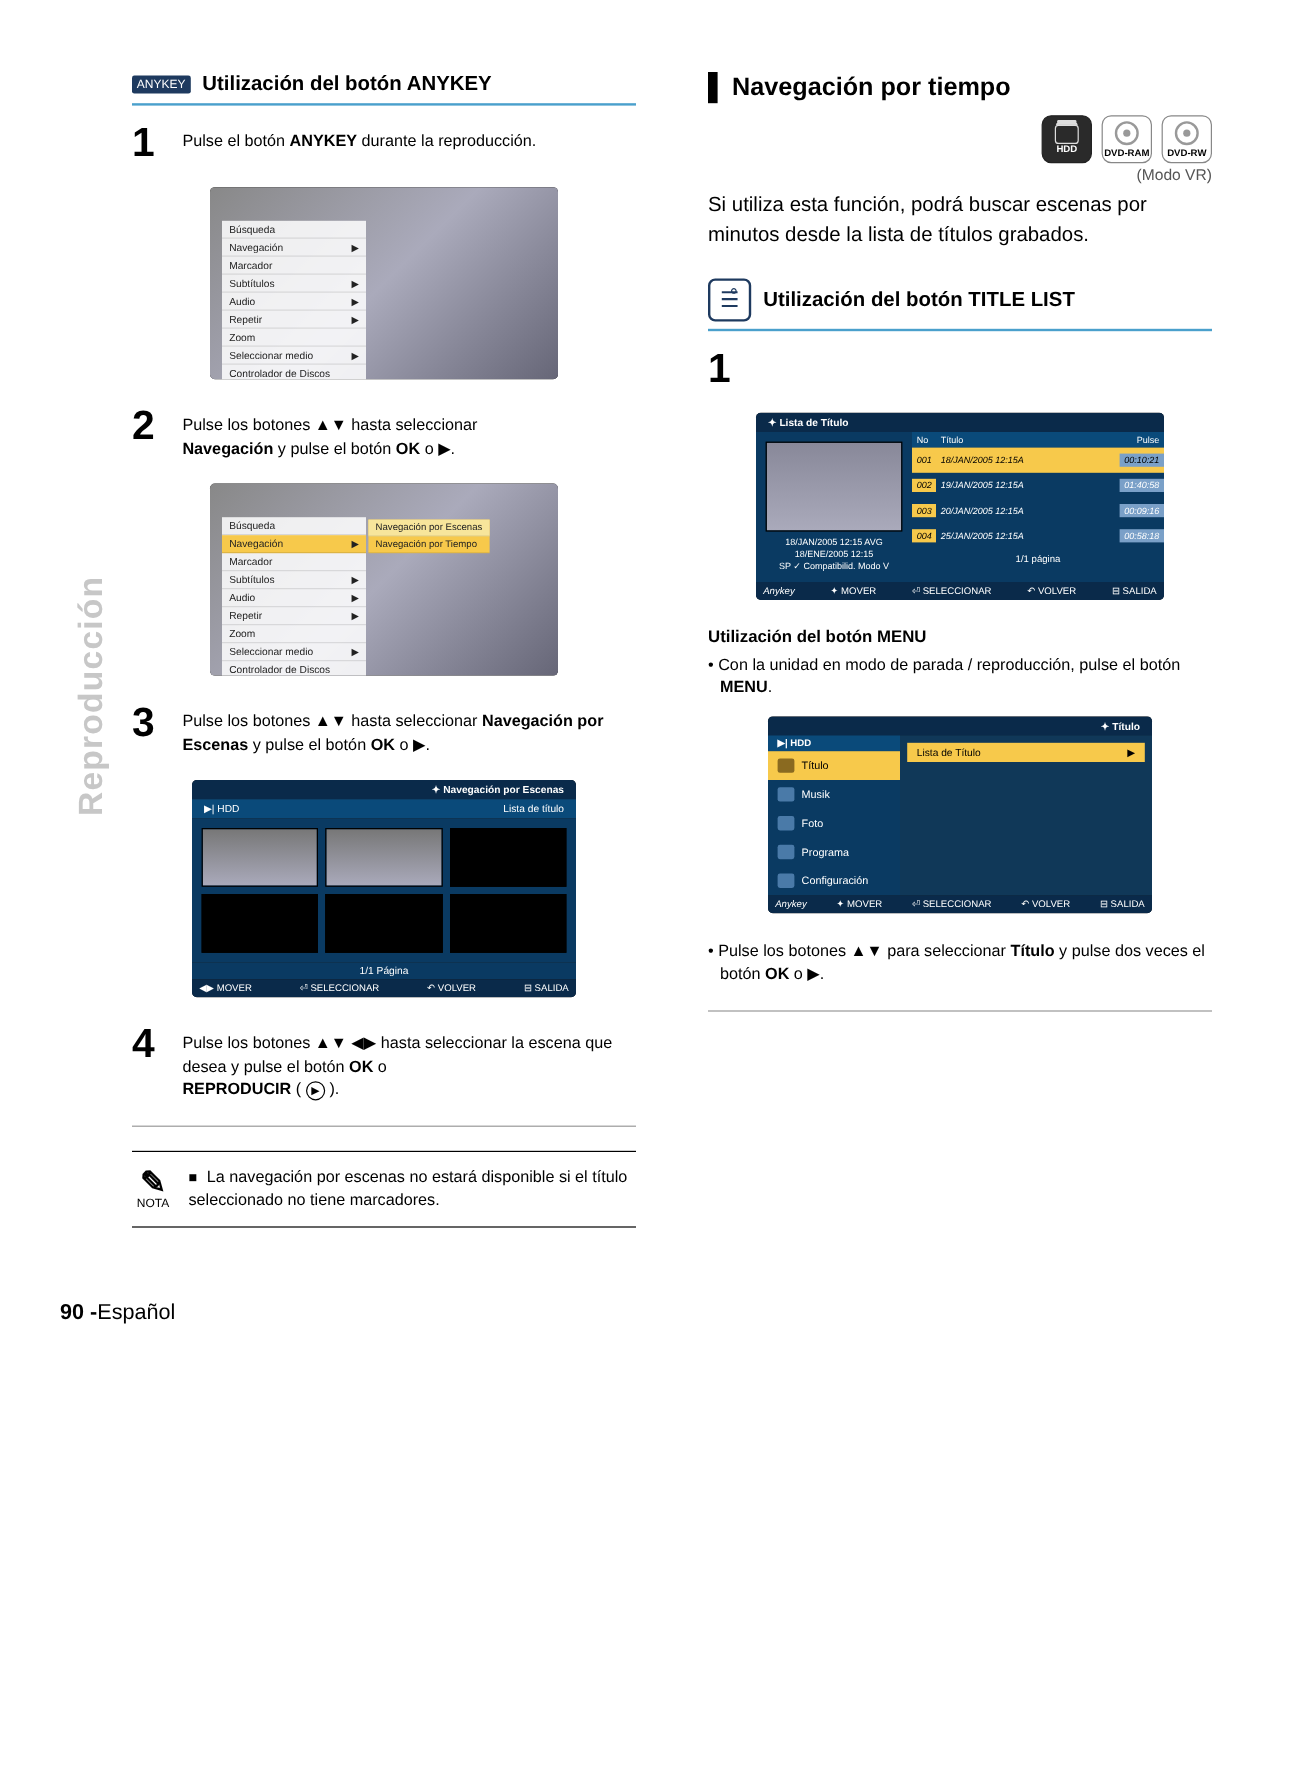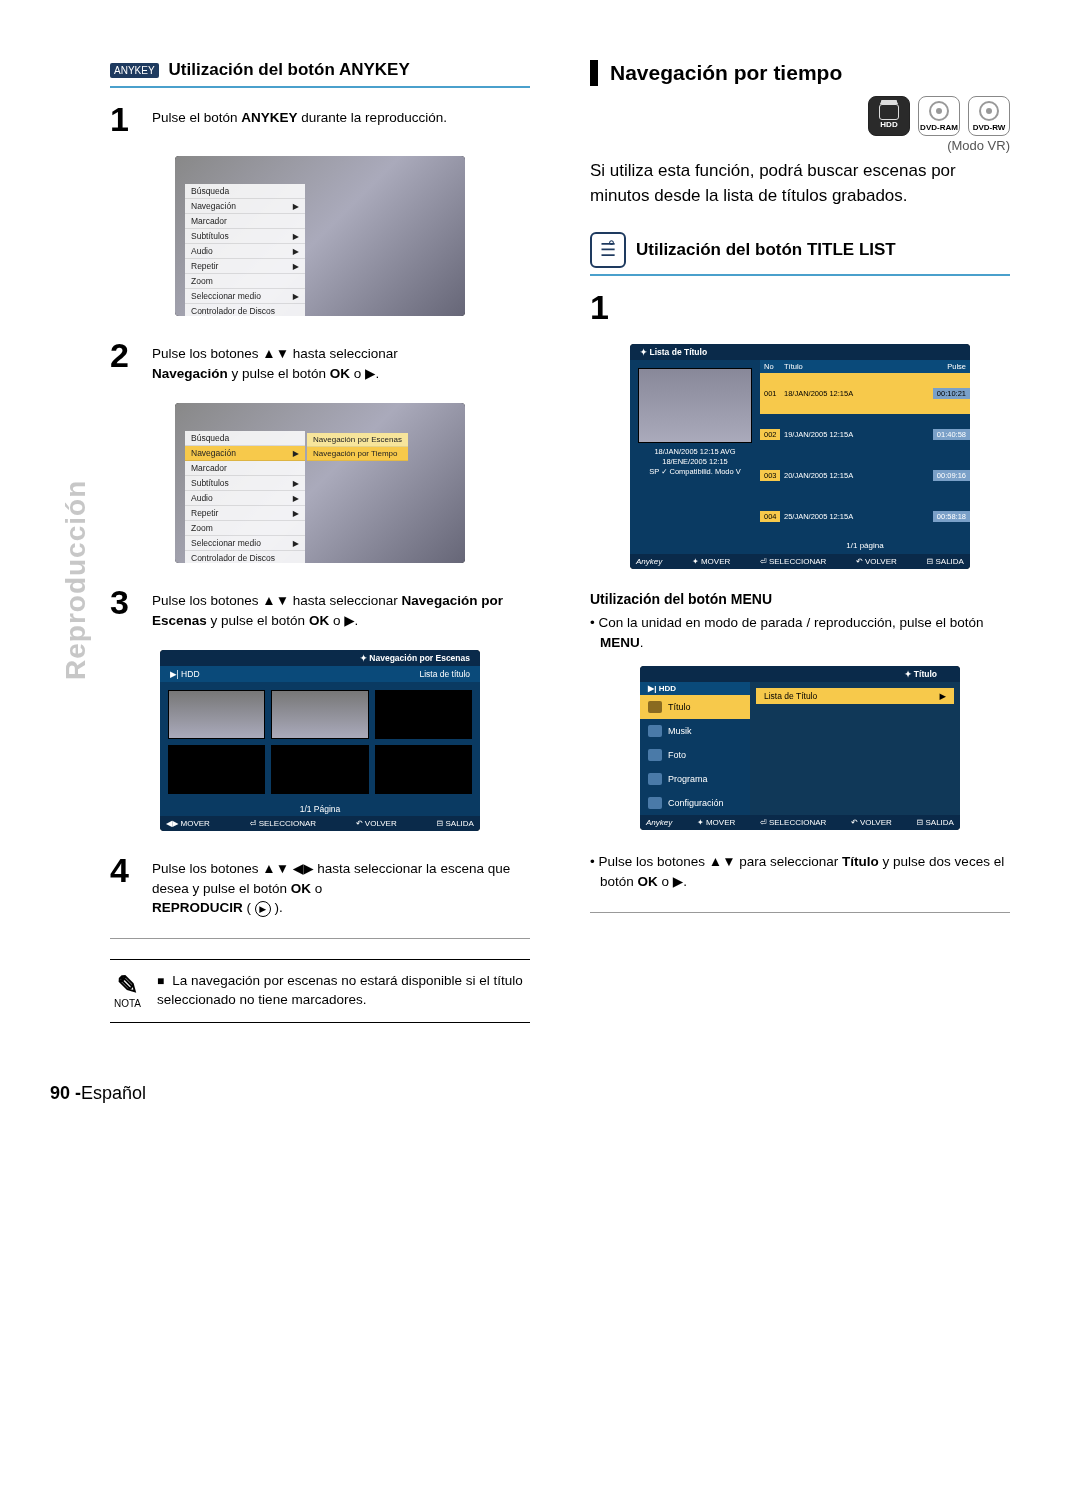--- a/index.html
+++ b/index.html
@@ -53,30 +53,30 @@
   .title-icon{width:36px;height:36px;border:2px solid #1e3a5f;border-radius:6px;display:flex;align-items:center;justify-content:center;color:#1e3a5f;font-size:18px;}
   .mock-title{width:340px;}
   .t-top{background:#0a2a4a;padding:3px 10px;text-align:left;font-size:8.5px;font-weight:bold;}
   .t-body{display:flex;background:#0a3a62;}
   .t-preview{width:130px;padding:8px;text-align:center;}
   .t-preview .img{height:75px;background:linear-gradient(#889,#aab);border:1px solid #000;margin-bottom:4px;}
   .t-preview-info{font-size:7.5px;line-height:1.3;}
   .t-list{flex:1;font-size:7.5px;}
   .t-list-hd{display:flex;background:#0a4a7a;}
   .t-list-hd span{padding:2px 4px;}
-  .t-row{display:flex;padding:15px 0;}
+  .t-row{display:flex;padding:5px 0;font-style:italic;}
   .t-row span{padding:1px 4px;}
   .t-row .idx{background:#f7c94b;color:#000;width:20px;text-align:center;}
   .t-row.hl{background:#f7c94b;color:#000;}
   .t-row.hl .idx{background:#f7c94b;}
   .t-len{background:#7aa0c8;padding:0 2px;}
   .sub-head{font-weight:bold;font-size:14px;margin-top:22px;margin-bottom:6px;}
   .bullet-txt{font-size:13.5px;line-height:1.45;margin-left:10px;text-indent:-10px;}
   .mock-menu{width:320px;}
-  .m-top{background:#0a2a4a;padding:3px 23px;text-align:right;font-size:8.5px;font-weight:bold;}
+  .m-top{background:#0a2a4a;padding:3px 10px;text-align:right;font-size:8.5px;font-weight:bold;}
   .m-body{display:flex;background:#0a3a62;}
   .m-side{width:110px;background:#0a3a62;}
   .m-side .tag{background:#0a4a7a;padding:2px 8px;font-size:8px;font-weight:bold;}
   .m-side-item{display:flex;align-items:center;gap:6px;padding:6px 8px;font-size:9px;color:#fff;}
   .m-side-item.active{background:#f7c94b;color:#000;}
   .m-side-item .ic{width:14px;height:12px;background:#4a7aa8;border-radius:2px;}
   .m-side-item.active .ic{background:#8a6a20;}
   .m-main{flex:1;background:#103858;}
   .m-main .row{background:#f7c94b;color:#000;padding:3px 8px;font-size:8.5px;display:flex;justify-content:space-between;margin:6px;}
   .footer{margin-top:60px;font-size:18px;}

